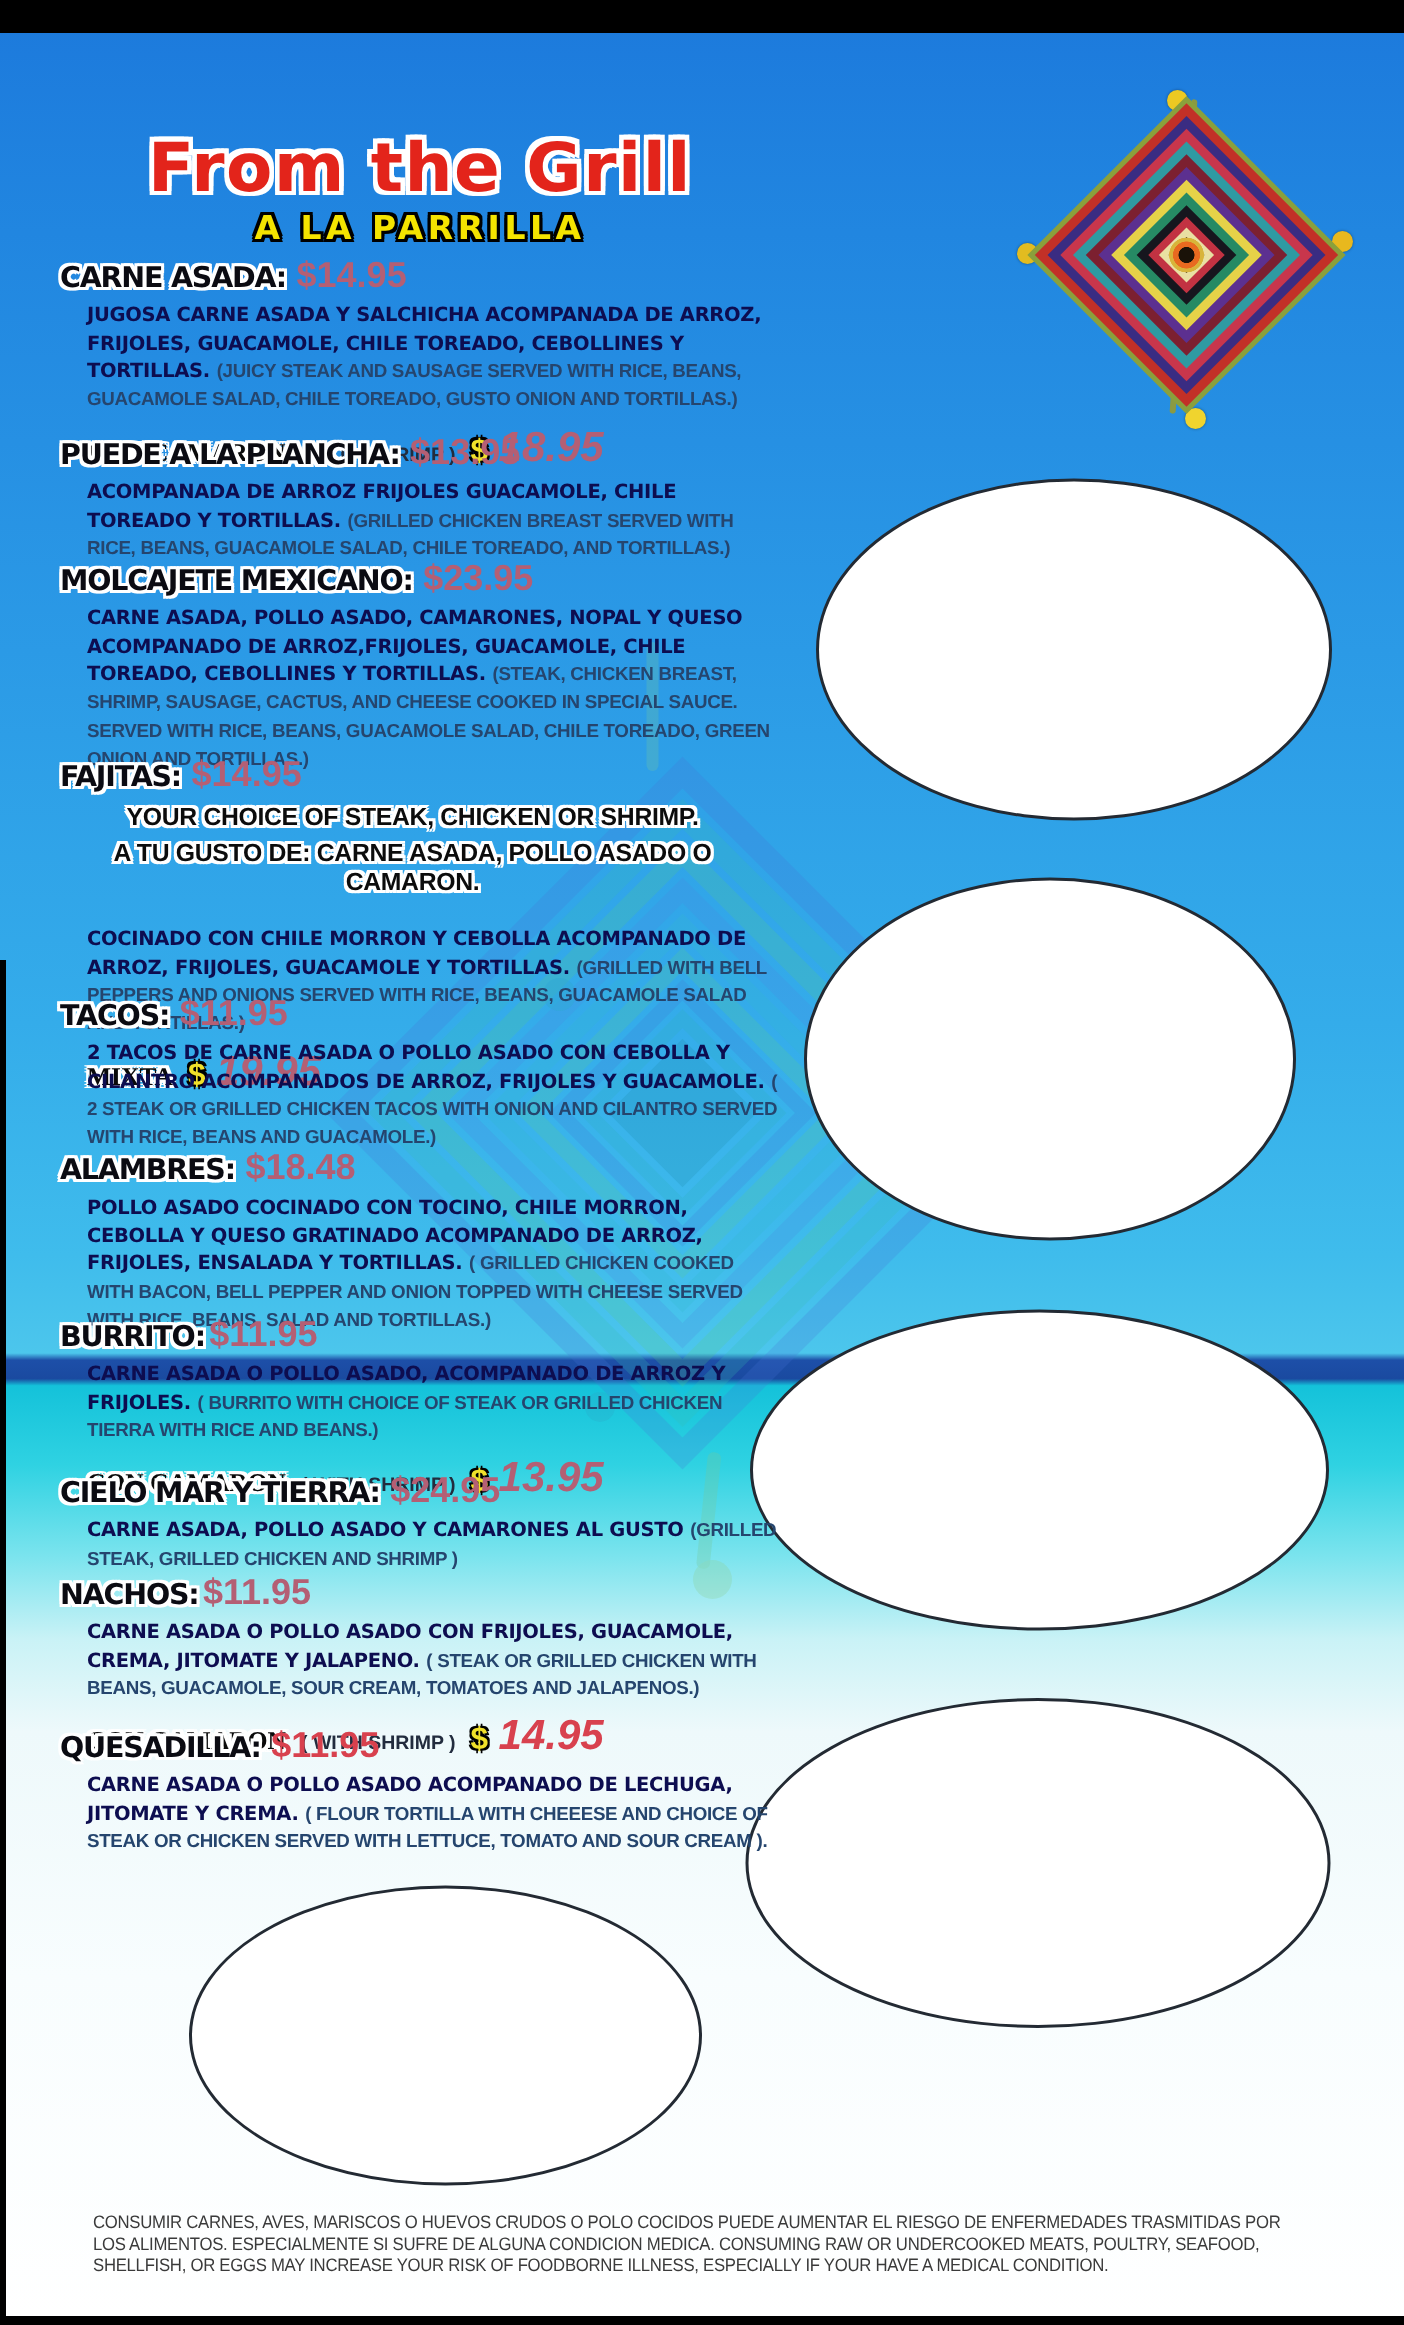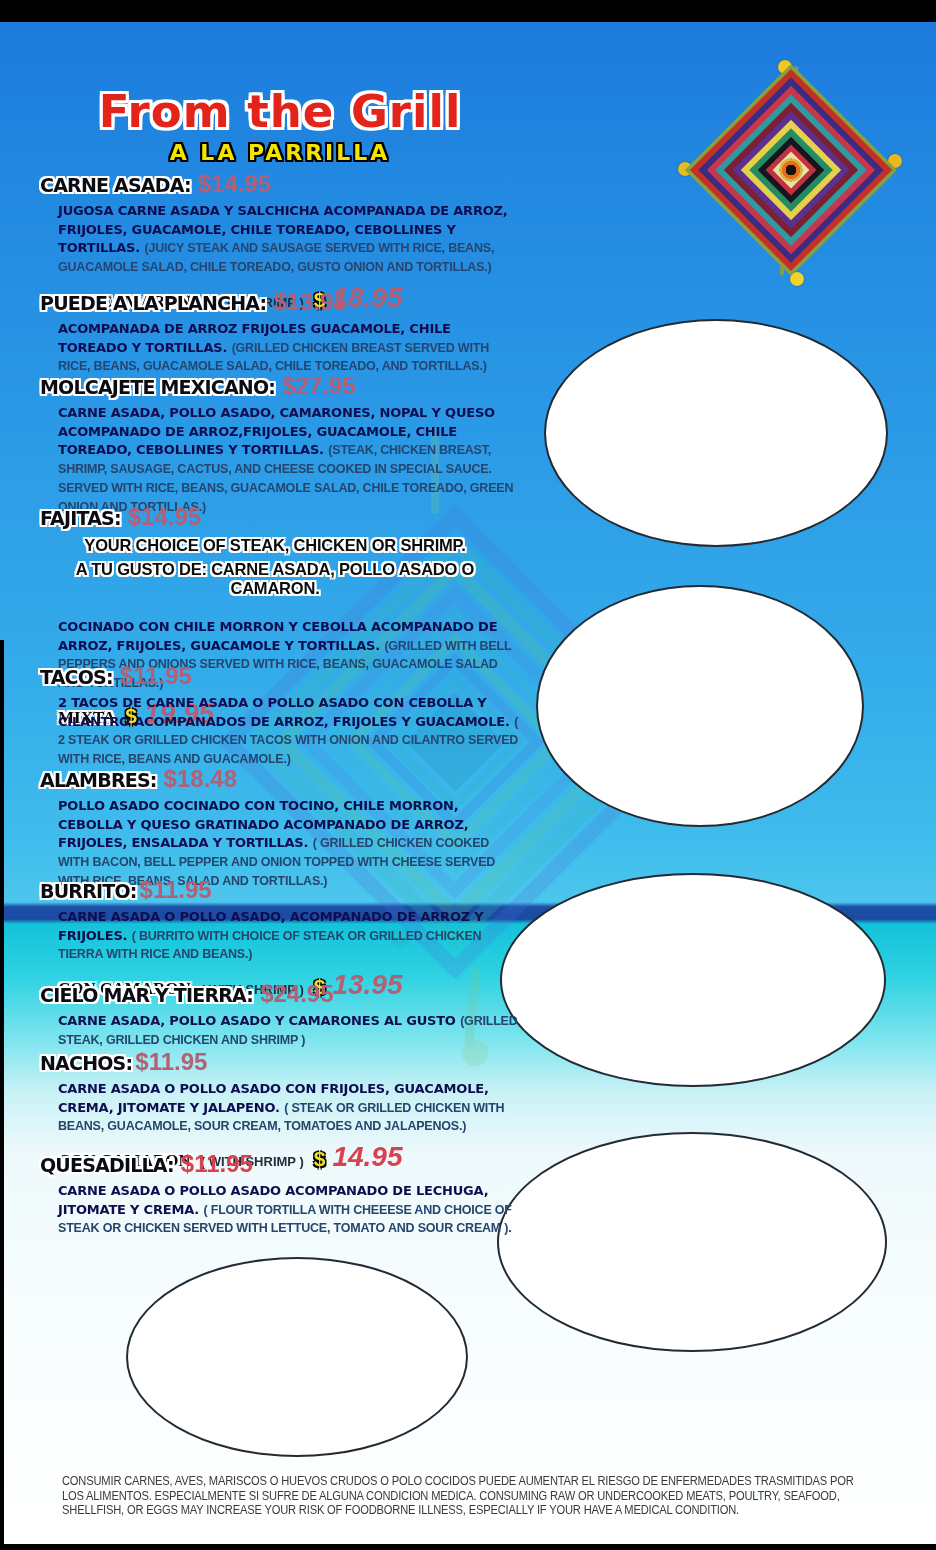--- a/index.html
+++ b/index.html
@@ -185,21 +185,21 @@
     <div class="hd">
       <span class="hd-name outline-w">PUEDE A LA PLANCHA:</span>
       <span class="hd-price muted">$13.95</span>
     </div>
     <p class="desc"><span class="es">ACOMPANADA DE ARROZ FRIJOLES GUACAMOLE, CHILE TOREADO Y TORTILLAS.</span> <span class="en">(GRILLED CHICKEN BREAST SERVED WITH RICE, BEANS, GUACAMOLE SALAD, CHILE TOREADO, AND TORTILLAS.)</span></p>
   </div>
 
   <div class="item" style="top:372px">
     <div class="hd">
       <span class="hd-name outline-w">MOLCAJETE MEXICANO:</span>
-      <span class="hd-price muted">$27.95</span>
+      <span class="hd-price muted">$23.95</span>
     </div>
     <p class="desc"><span class="es">CARNE ASADA, POLLO ASADO, CAMARONES, NOPAL Y QUESO ACOMPANADO DE ARROZ,FRIJOLES, GUACAMOLE, CHILE TOREADO, CEBOLLINES Y TORTILLAS.</span> <span class="en">(STEAK, CHICKEN BREAST, SHRIMP, SAUSAGE, CACTUS, AND CHEESE COOKED IN SPECIAL SAUCE. SERVED WITH RICE, BEANS, GUACAMOLE SALAD, CHILE TOREADO, GREEN ONION AND TORTILLAS.)</span></p>
   </div>
 
   <div class="item" style="top:503px">
     <div class="hd">
       <span class="hd-name outline-w">FAJITAS:</span>
       <span class="hd-price muted">$14.95</span>
     </div>
     <div class="centerline outline-w">YOUR CHOICE OF STEAK, CHICKEN OR SHRIMP.</div>

